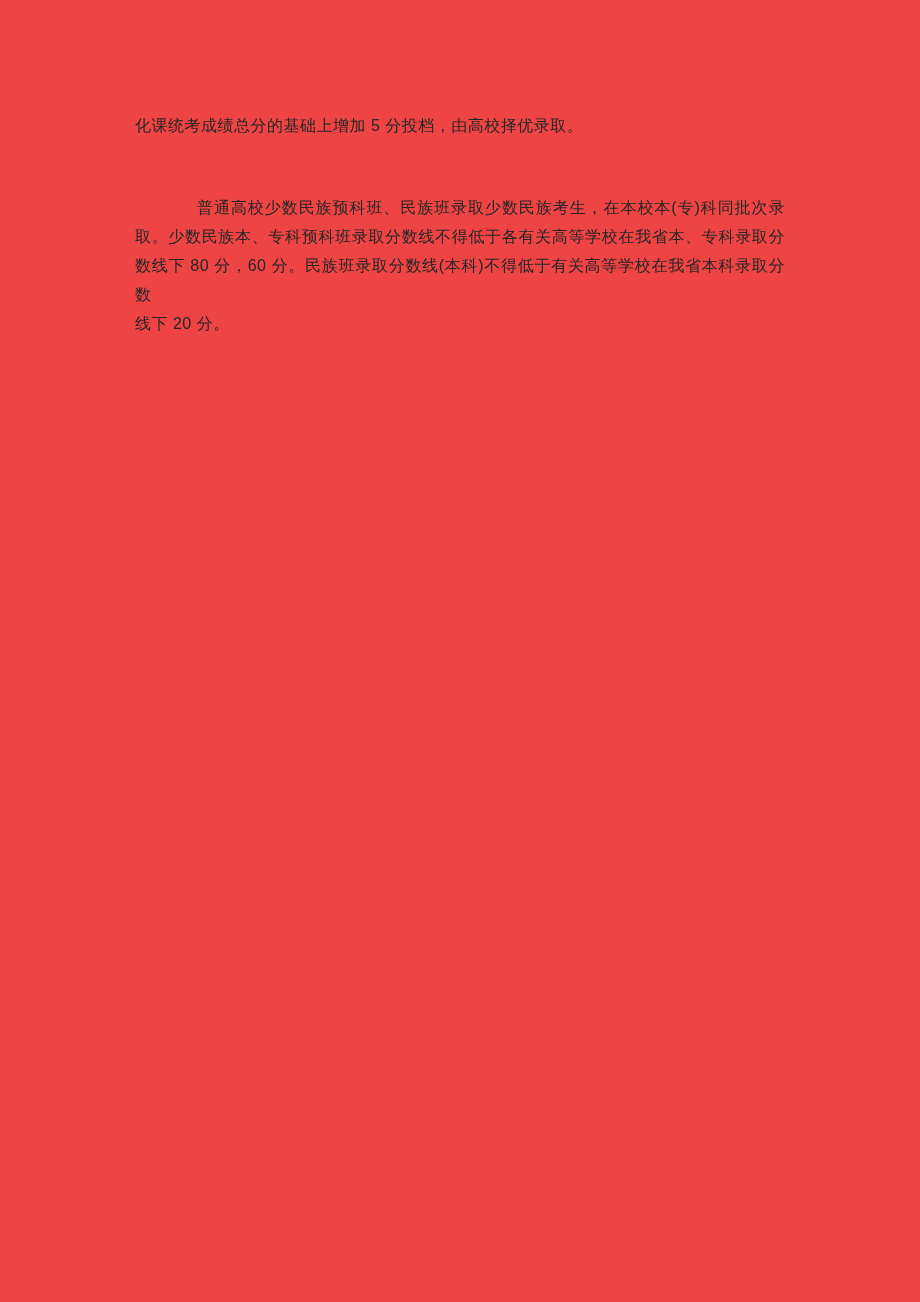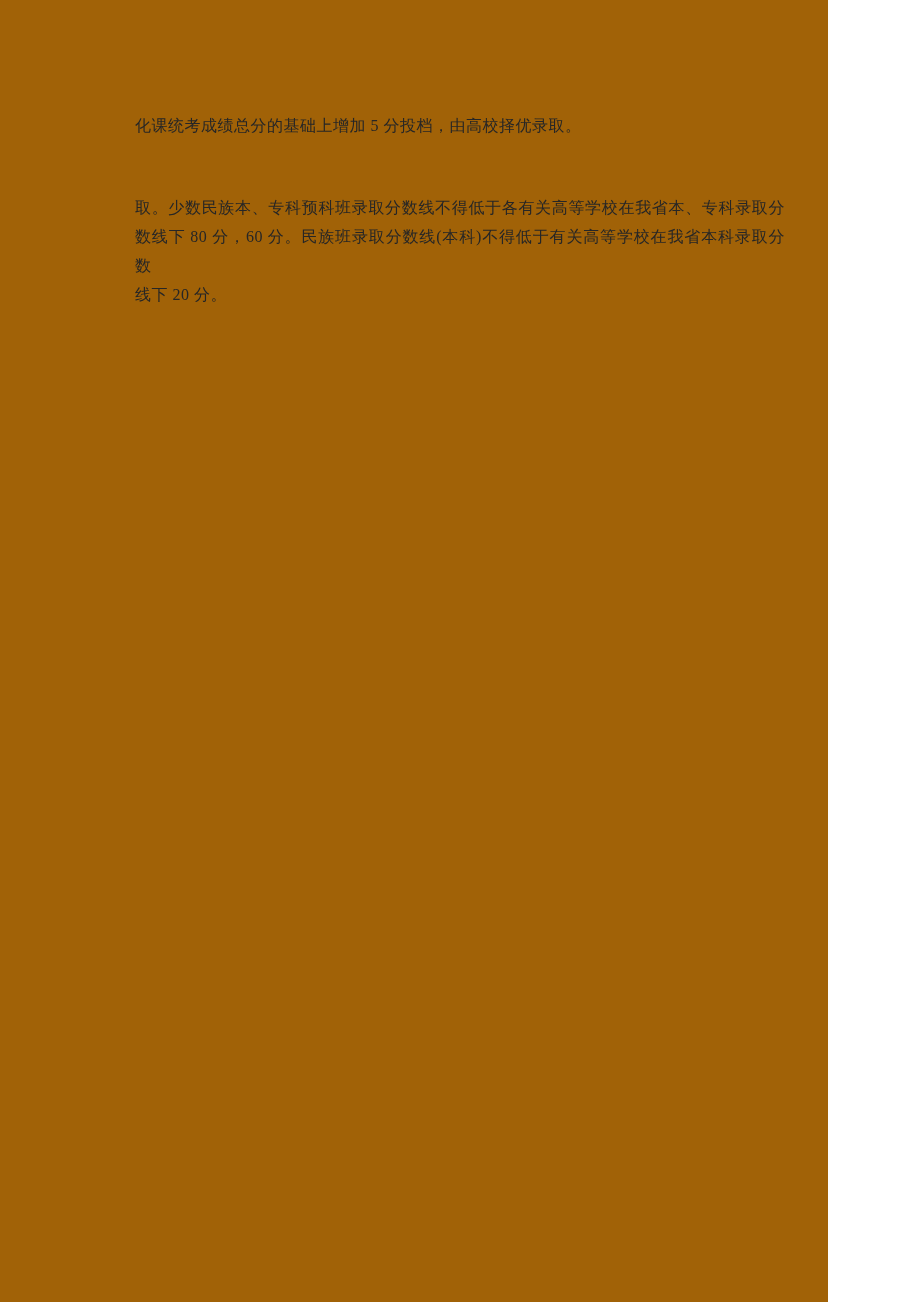--- a/index.html
+++ b/index.html
@@ -2,25 +2,25 @@
 <html><head>
 <meta charset="utf-8">
 <style>
   html, body {
     margin: 0;
     padding: 0;
     background: #ffffff;
   }
   .doc-page {
     position: relative;
-    width: 828px;
+    width: 920px;
     height: 1302px;
-    background: #a16207;
+    background: #ef4444;
     overflow: hidden;
-    font-family: Liberation Serif, serif;
+    font-family: Liberation Sans, sans-serif;
     color: #262626;
   }
   .para {
     position: absolute;
     left: 135px;
     width: 650px;
     font-size: 16px;
     line-height: 29px;
     letter-spacing: 0.5px;
   }
@@ -41,18 +41,19 @@
 </head>
 <body>
 
 <div class="doc-page">
 
   <div class="para para-1">
     <div class="t-line">化课统考成绩总分的基础上增加 5 分投档，由高校择优录取。</div>
   </div>
 
   <div class="para para-2">
+    <div class="t-line justified first-indent">普通高校少数民族预科班、民族班录取少数民族考生，在本校本(专)科同批次录</div>
     <div class="t-line justified">取。少数民族本、专科预科班录取分数线不得低于各有关高等学校在我省本、专科录取分</div>
     <div class="t-line justified">数线下 80 分，60 分。民族班录取分数线(本科)不得低于有关高等学校在我省本科录取分数</div>
     <div class="t-line">线下 20 分。</div>
   </div>
 
 </div>
 
 </body></html>

